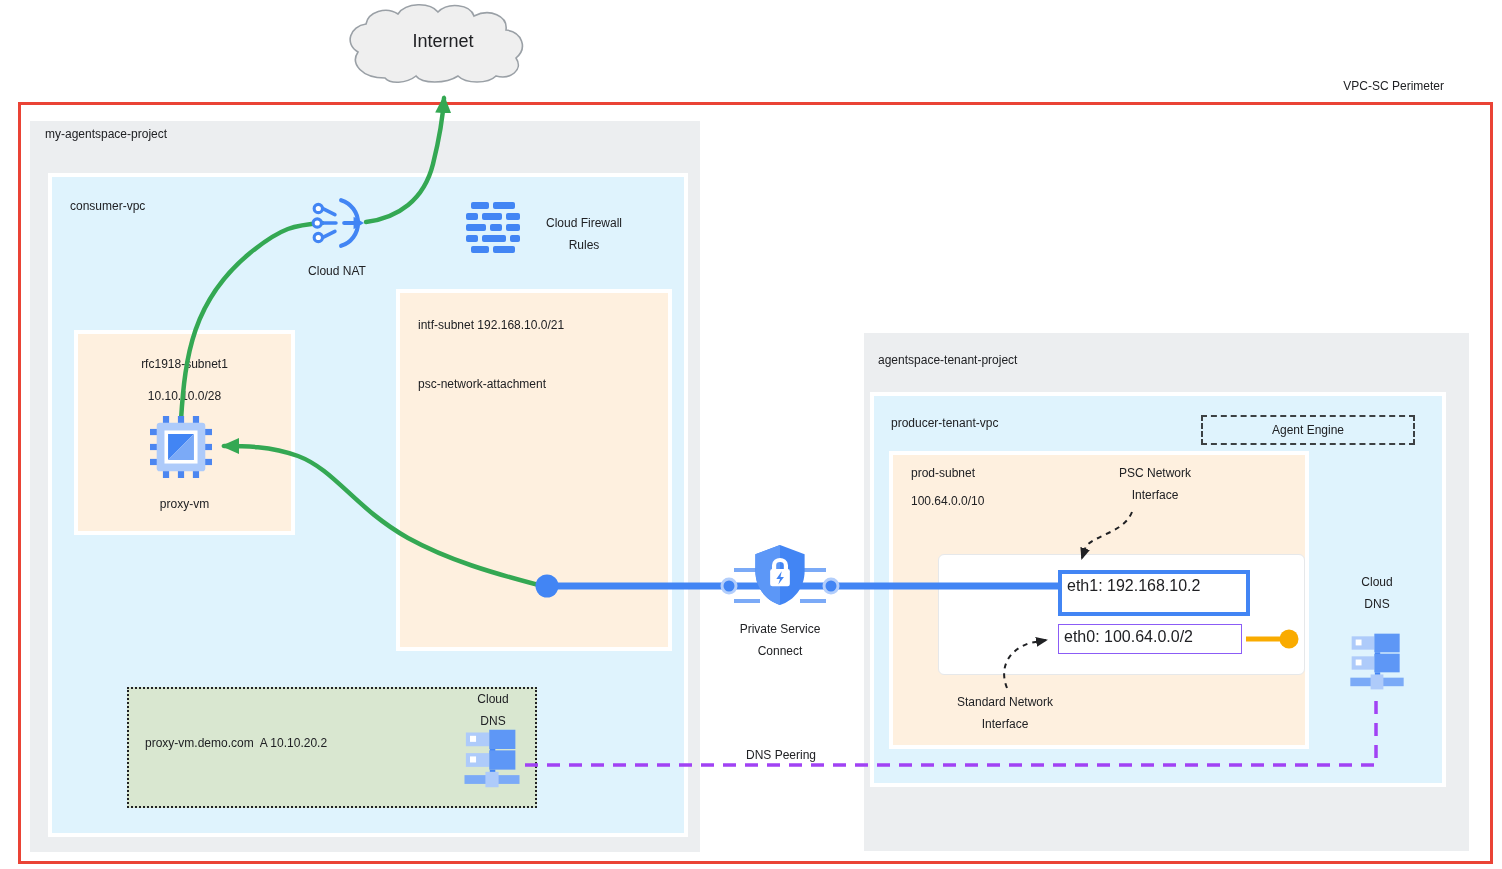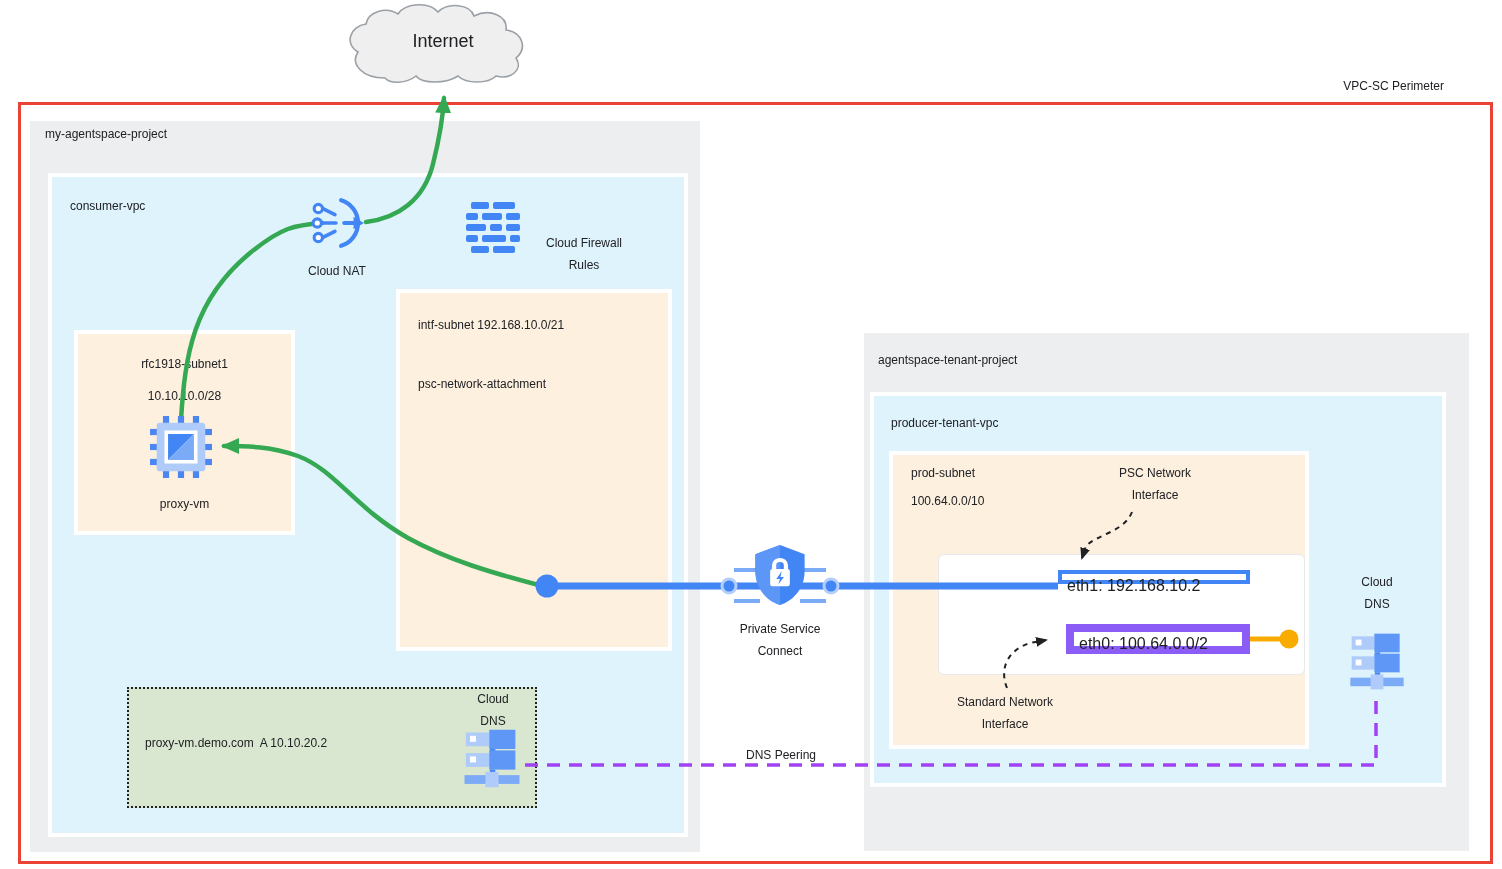--- a/index.html
+++ b/index.html
@@ -13,21 +13,21 @@
   .two-line{line-height:22px;white-space:nowrap;}
   .box-red{border:3px solid #EA4335;background:transparent;z-index:1;}
   .box-gray{background:#ECEEF0;z-index:2;}
   .box-blue{background:#DFF3FD;outline:4px solid #fff;z-index:3;}
   .box-orange{background:#FEF0DF;outline:4px solid #fff;z-index:4;}
   .box-green{background:#D9E7D0;border:2px dotted #202124;z-index:5;box-sizing:border-box;}
   .box-white{background:#fff;border:1px solid #E6E8EA;border-radius:6px;z-index:6;}
   .dashed-box{border:2px dashed #3C4043;box-sizing:border-box;z-index:6;}
   .eth{background:#fff;font-size:16px;line-height:23px;padding-left:5px;box-sizing:border-box;z-index:25;white-space:nowrap;}
   .eth1{border:4px solid #4285F4;}
-  .eth0{border:8px solid #8b5cf6;margin-left:8px;}
+  .eth0{border:1px solid #8b5cf6;}
   .txt{z-index:15;}
   .overlay{position:absolute;left:0;top:0;z-index:20;pointer-events:none;}
   .icon{z-index:30;}
   .pre{white-space:pre;}
 </style>
 </head>
 <body>
 
 <div class="canvas">
 
@@ -71,21 +71,21 @@
           <rect x="24" y="22" width="12" height="7" rx="2"></rect>
           <rect x="40" y="22" width="14" height="7" rx="2"></rect>
         <rect x="0" y="33" width="12" height="7" rx="2"></rect>
           <rect x="16" y="33" width="24" height="7" rx="2"></rect>
           <rect x="44" y="33" width="10" height="7" rx="2"></rect>
         <rect x="5" y="44" width="18" height="7" rx="2"></rect>
           <rect x="27" y="44" width="22" height="7" rx="2"></rect>
       </g>
     </svg>
   </div>
-  <div class="abs lbl txt center two-line" style="left:504px;top:232px;width:160px;">
+  <div class="abs lbl txt center two-line" style="left:504px;top:212px;width:160px;">
     <div>Cloud Firewall</div>
     <div>Rules</div>
   </div>
 
   <div class="abs box-orange" style="left:400px;top:293px;width:268px;height:354px;"></div>
   <div class="abs lbl txt" style="left:418px;top:315px;">intf-subnet 192.168.10.0/21</div>
   <div class="abs lbl txt" style="left:418px;top:374px;">psc-network-attachment</div>
 
   <div class="abs box-orange" style="left:78px;top:334px;width:213px;height:197px;"></div>
   <div class="abs lbl txt center" style="left:78px;top:354px;width:213px;">rfc1918-subnet1</div>
@@ -150,32 +150,35 @@
   </div>
 
   <div class="abs lbl txt center" style="left:706px;top:734px;width:150px;margin-top:11px;">DNS Peering</div>
 
   <div class="abs box-gray" style="left:864px;top:333px;width:605px;height:518px;"></div>
   <div class="abs lbl txt" style="left:878px;top:350px;">agentspace-tenant-project</div>
 
   <div class="abs box-blue" style="left:874px;top:396px;width:568px;height:387px;"></div>
   <div class="abs lbl txt" style="left:891px;top:413px;">producer-tenant-vpc</div>
 
+  <div class="abs dashed-box" style="left:1201px;top:415px;width:214px;height:30px;">
+    <div class="lbl center" style="line-height:26px;">Agent Engine</div>
+  </div>
 
   <div class="abs box-orange" style="left:893px;top:455px;width:412px;height:290px;"></div>
   <div class="abs lbl txt" style="left:911px;top:463px;">prod-subnet</div>
   <div class="abs lbl txt" style="left:911px;top:491px;">100.64.0.0/10</div>
 
   <div class="abs lbl txt center two-line" style="left:1080px;top:462px;width:150px;">
     <div>PSC Network</div>
     <div>Interface</div>
   </div>
 
   <div class="abs box-white" style="left:938px;top:554px;width:365px;height:119px;"></div>
-  <div class="abs eth eth1" style="left:1058px;top:570px;width:192px;height:14px;">eth1: 192.168.10.2</div>
+  <div class="abs eth eth1" style="left:1058px;top:570px;width:192px;height:46px;">eth1: 192.168.10.2</div>
   <div class="abs eth eth0" style="left:1058px;top:624px;width:184px;height:30px;">eth0: 100.64.0.0/2</div>
 
   <div class="abs lbl txt center two-line" style="left:919px;top:691px;width:172px;">
     <div>Standard Network</div>
     <div>Interface</div>
   </div>
 
   <div class="abs lbl txt center two-line" style="left:1346px;top:571px;width:62px;">
     <div>Cloud</div>
     <div>DNS</div>

